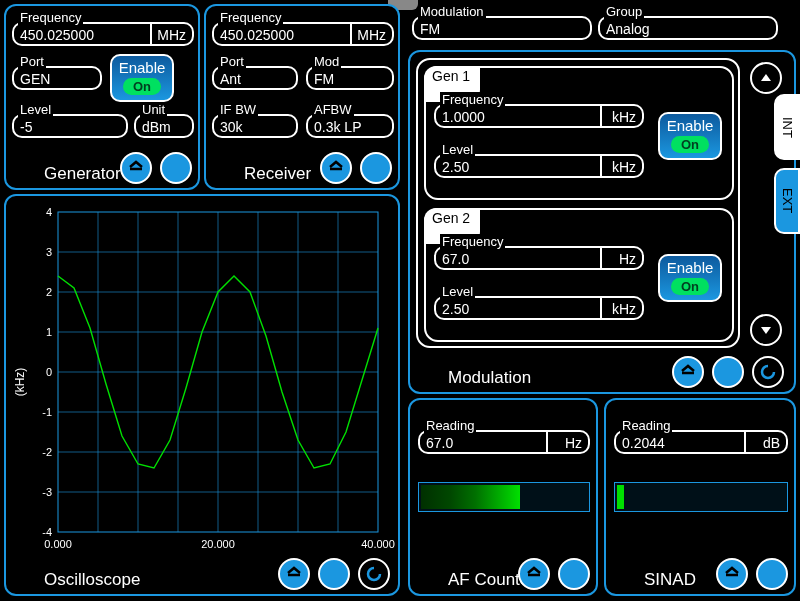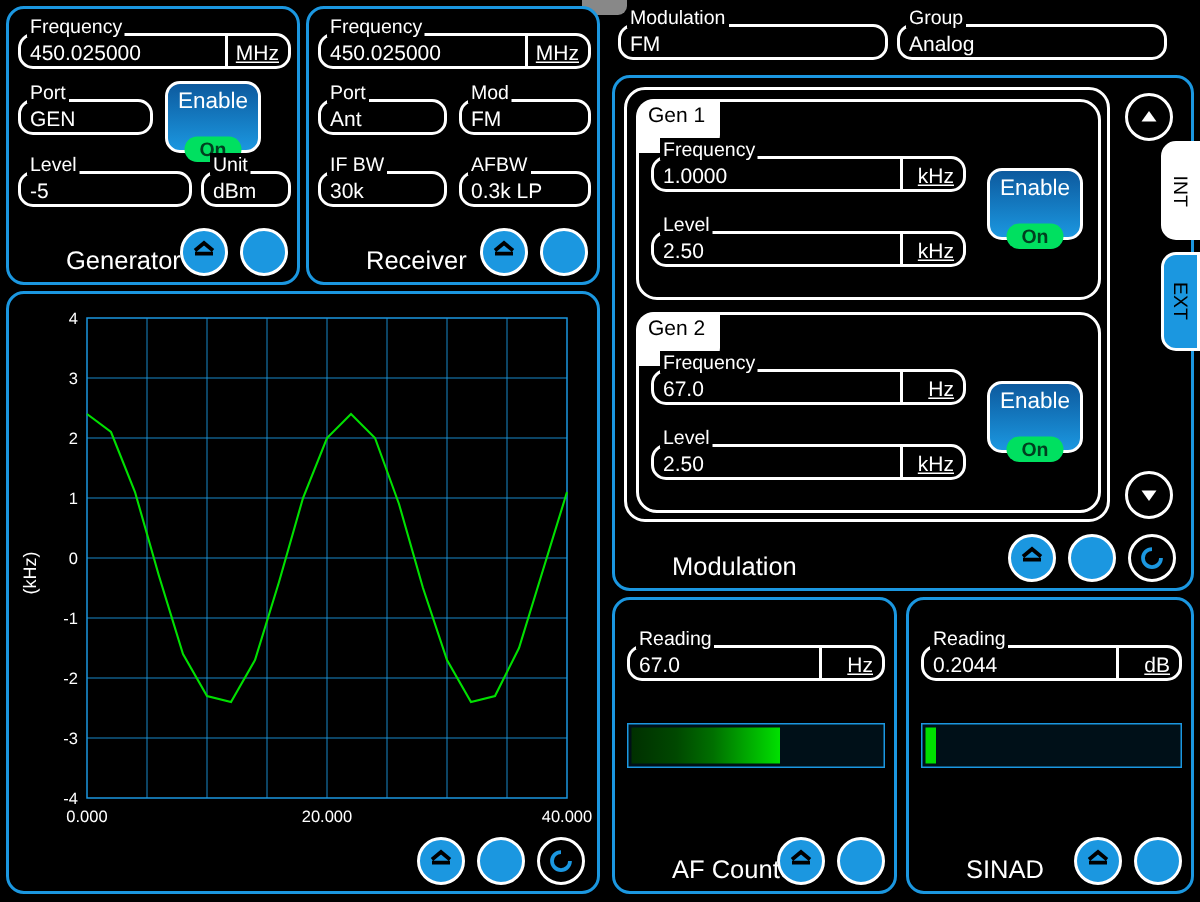--- a/index.html
+++ b/index.html
@@ -38,21 +38,20 @@
   top: 3px;
   font-size: 14px;
   color: #fff;
 }
 .field-unit {
   position: absolute;
   right: 6px;
   top: 3px;
   font-size: 14px;
   color: #fff;
-  text-decoration: underline;
 }
 .field-div {
   position: absolute;
   top: 0;
   bottom: 0;
   right: 40px;
   width: 2px;
   background: #fff;
 }
 .panel-title {
@@ -72,21 +71,21 @@
   border-radius: 10px;
   text-align: center;
   padding-top: 3px;
 }
 .enable-btn .lbl {
   color: #fff;
   font-size: 15px;
 }
 .enable-on {
   display: inline-block;
-  margin-top: 15px;
+  margin-top: 2px;
   background: #00e060;
   color: #004020;
   font-size: 13px;
   font-weight: bold;
   padding: 1px 10px;
   border-radius: 10px;
 }
 .round-btn {
   position: absolute;
   width: 32px;
@@ -338,20 +337,21 @@
         </g>
       <g id="xtick-labels" fill="#fff" font-size="11" text-anchor="middle">
           <text x="0" y="336">0.000</text>
           <text x="160" y="336">20.000</text>
           <text x="320" y="336">40.000</text>
         </g>
       <path id="wave" fill="none" stroke="#00e000" stroke-width="1.4" d="M0.0 64.0 L16.0 76.0 L32.0 116.0 L48.0 172.0 L64.0 224.0 L80.0 252.0 L96.0 256.0 L112.0 228.0 L128.0 176.0 L144.0 120.0 L160.0 80.0 L176.0 64.0 L192.0 80.0 L208.0 124.0 L224.0 180.0 L240.0 228.0 L256.0 256.0 L272.0 252.0 L288.0 220.0 L304.0 168.0 L320.0 116.0"></path>
     </g>
     <text x="12" y="180" fill="#fff" font-size="12" transform="rotate(-90 12 180)" text-anchor="middle">(kHz)</text>
   </svg>
+  <span class="panel-title">Oscilloscope</span>
   <div class="round-btn" style="left:272px; bottom:4px;">
     <svg viewBox="0 0 16 16">
         <path d="M2 7 L8 2 L14 7 M2 9 L14 9" stroke="#000" stroke-width="2.5" fill="none"></path>
       </svg>
   </div>
   <div class="round-btn" style="left:312px; bottom:4px;"></div>
   <div class="round-btn dark" style="left:352px; bottom:4px;">
     <svg viewBox="0 0 16 16">
         <path d="M8 2 A6 6 0 1 0 14 8" stroke="#1b97e0" stroke-width="2.5" fill="none"></path>
       </svg>

